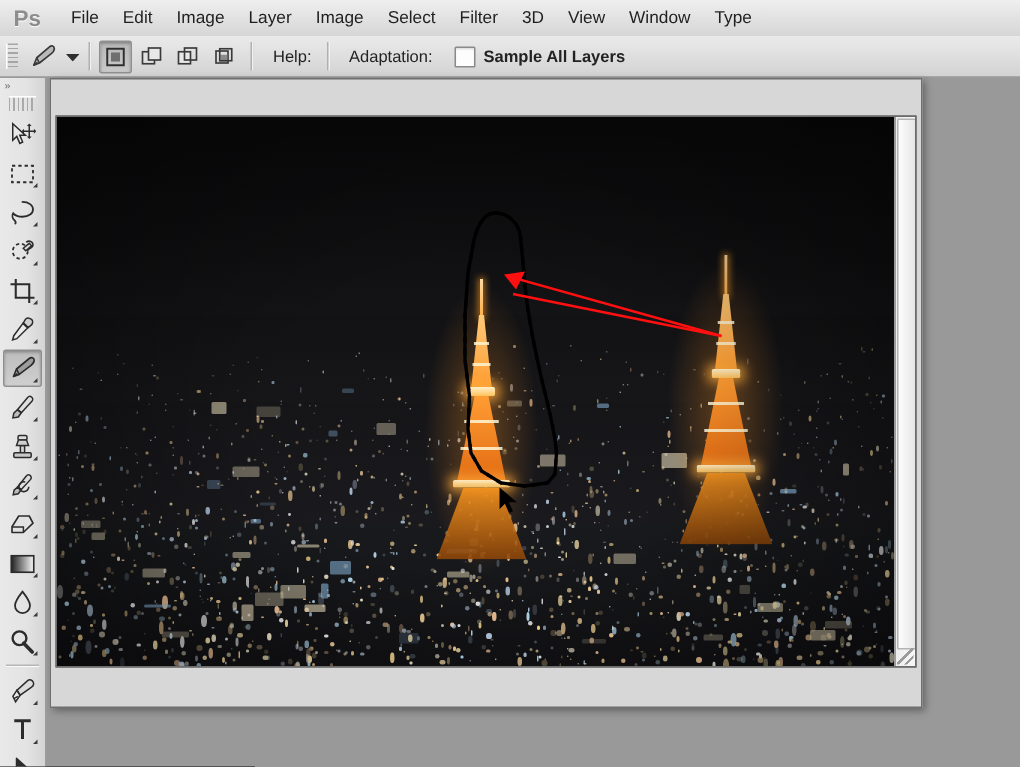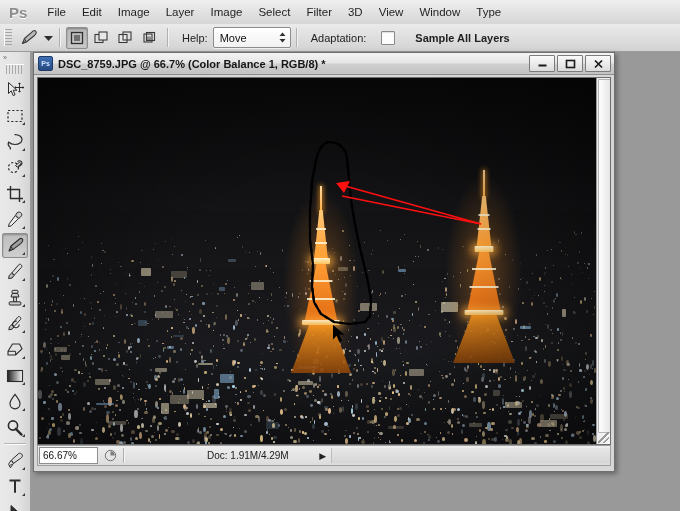--- a/index.html
+++ b/index.html
@@ -74,21 +74,21 @@
   .combo .spin{
     position:absolute;right:3px;top:2px;width:9px;height:14px;
     display:flex;flex-direction:column;align-items:center;justify-content:center;line-height:5px;
     font-size:6px;color:#333;
   }
   .checkwrap{display:flex;align-items:center;margin-left:10px;}
   .chkbox{
     width:12px;height:12px;background:#fdfdfd;border:1px solid #8a8a8a;border-radius:1px;
     box-shadow:inset 0 1px 1px rgba(0,0,0,.12);
   }
-  .chk-label{margin-left:20px;font-size:11px;font-weight:bold;color:#222;white-space:nowrap;}
+  .chk-label{margin-left:5px;font-size:11px;font-weight:bold;color:#222;white-space:nowrap;}
 
   
   .toolbox{
     position:absolute;left:0;top:52px;width:30px;height:459px;
     background:linear-gradient(to right,#e9e9e9 0%,#e3e3e3 60%,#d4d4d4 100%);
     border-right:1px solid #9c9c9c;
   }
   .tb-header{
     height:11px;display:flex;align-items:center;justify-content:flex-start;
     padding-left:3px;font-size:7px;color:#6a6a6a;letter-spacing:-1px;
@@ -296,29 +296,20 @@
           <rect x="2" y="3" width="8" height="8" fill="none" stroke="#3a3a3a" stroke-width="1.1"></rect>
           <rect x="5" y="5.5" width="4.5" height="4.5" fill="#8c8c8c"></rect>
           <rect x="4.5" y="1.5" width="8" height="8" fill="none" stroke="#3a3a3a" stroke-width="1.1"></rect>
         </svg>
       </div>
     </div>
 
     <div class="vsep"></div>
 
     <div class="opt-label">Help:</div>
-    <div class="combo" style="width:76px">
-      <span class="val">Move</span>
-      <span class="spin">
-        <svg width="7" height="11" viewBox="0 0 7 11">
-          <polygon points="3.5,0.5 6.5,4 0.5,4" fill="#2f2f2f"></polygon>
-          <polygon points="3.5,10.5 6.5,7 0.5,7" fill="#2f2f2f"></polygon>
-        </svg>
-      </span>
-    </div>
 
     <div class="vsep"></div>
 
     <div class="opt-label">Adaptation:</div>
 
     <div class="checkwrap">
       <span class="chkbox"></span>
       <span class="chk-label">Sample All Layers</span>
     </div>
   </div>
@@ -468,41 +459,20 @@
       <svg width="14" height="18" viewBox="0 0 14 18">
         <path d="M3 1.5 L3 14.5 L6.3 11.3 L8.6 16.3 L10.9 15.2 L8.6 10.4 L12.8 10.4 Z" fill="#2c2c2c" stroke="#2c2c2c" stroke-width="1" stroke-linejoin="round"></path>
       </svg>
 
     </div>
 
   </div>
 
   <div class="docwin">
 
-    <div class="titlebar">
-      <span class="doc-icon">Ps</span>
-      <span class="doc-title">DSC_8759.JPG @ 66.7% (Color Balance 1, RGB/8) *</span>
-      <span class="wbtns">
-        <span class="wbtn">
-          <svg width="11" height="9" viewBox="0 0 11 9">
-              <rect x="1.5" y="5.5" width="8" height="2" fill="#1a1a1a"></rect>
-            </svg>
-        </span>
-        <span class="wbtn">
-          <svg width="11" height="10" viewBox="0 0 11 10">
-              <rect x="1.5" y="1.5" width="8" height="7" fill="none" stroke="#1a1a1a" stroke-width="1.6"></rect>
-            </svg>
-        </span>
-        <span class="wbtn">
-          <svg width="11" height="10" viewBox="0 0 11 10">
-              <path d="M2 1.5 L9 8.5 M9 1.5 L2 8.5" stroke="#1a1a1a" stroke-width="1.7"></path>
-            </svg>
-        </span>
-      </span>
-    </div>
 
     <div class="canvaswrap">
 
       <div class="photo">
         <div class="sky"></div>
         <div class="cityfar"></div>
         <div class="citymid"></div>
         <div class="citynear"></div>
 
         <div class="lights" id="city-lights">
@@ -2096,28 +2066,15 @@
           <path d="M1 1 L1 15.5 L4.6 11.8 L7.4 18 L10 16.8 L7.2 10.8 L12.6 10.8 Z" fill="#000000"></path>
         </svg>
       </div>
 
       <div class="vscroll">
         <div class="thumb"></div>
       </div>
       <div class="grow"></div>
     </div>
 
-    <div class="statusbar">
-      <span class="zoomfield">66.67%</span>
-      <span class="sb-icon">
-        <svg width="13" height="13" viewBox="0 0 13 13">
-          <circle cx="6.5" cy="6.5" r="5.2" fill="#e4e4e4" stroke="#6f6f6f" stroke-width="1"></circle>
-          <path d="M6.5 2.2 A4.3 4.3 0 0 1 10.8 6.5 L6.5 6.5 Z" fill="#7a7a7a"></path>
-        </svg>
-      </span>
-      <span class="sb-sep"></span>
-      <span class="doctext">Doc: 1.91M/4.29M</span>
-      <span class="sb-arrow">▶</span>
-      <span class="sb-rest"></span>
-    </div>
 
   </div>
 </div>
 
 </body></html>

